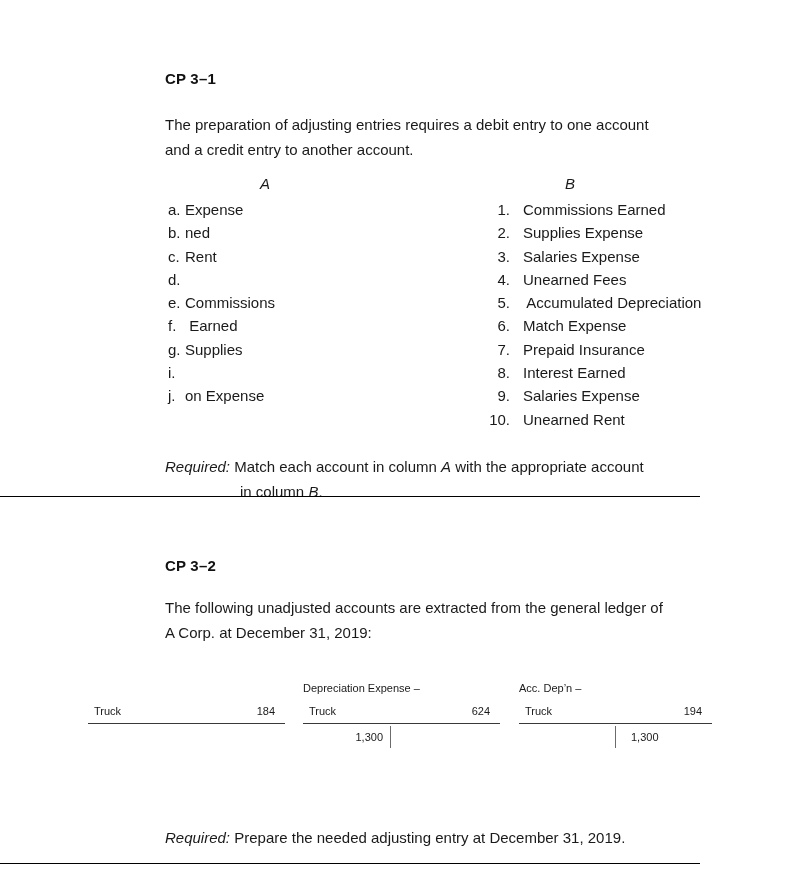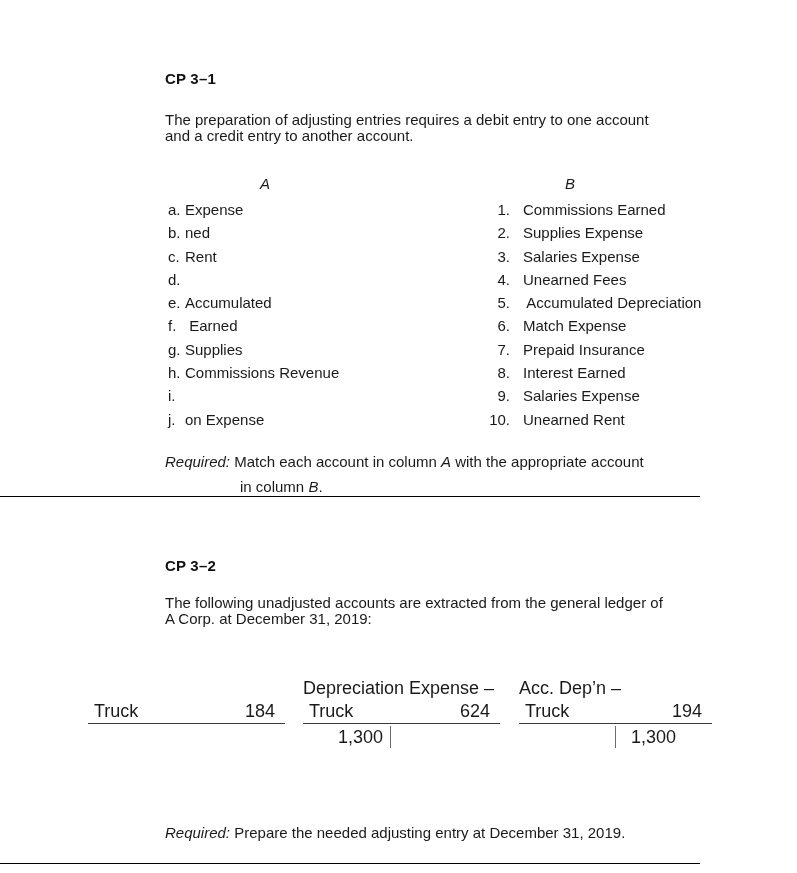--- a/index.html
+++ b/index.html
@@ -27,21 +27,21 @@
     position: absolute;
     font-size: 15px;
     font-weight: bold;
     letter-spacing: 0.2px;
     color: #111111;
     white-space: nowrap;
   }
   .para {
     position: absolute;
     font-size: 15px;
-    line-height: 16px;
+    line-height: 25px;
     color: #1a1a1a;
   }
   .italic { font-style: italic; }
 
   
   .col-head {
     position: absolute;
     font-size: 15px;
     font-style: italic;
     color: #1a1a1a;
@@ -74,21 +74,21 @@
     position: absolute;
     left: 0;
     width: 700px;
     height: 0;
     border-top: 1.6px solid #000000;
   }
 
   
   .taccount {
     position: absolute;
-    font-size: 18px;
+    font-size: 11px;
     color: #1a1a1a;
   }
   .t-title {
     white-space: nowrap;
     height: 23px;
     line-height: 23px;
   }
   .t-head {
     position: relative;
     height: 23px;
@@ -140,24 +140,23 @@
 
   <div class="col-head" style="left:260px; top:148px;">A</div>
 
   <div class="col-head" style="left:565px; top:148px;">B</div>
 
   <ul class="list list-a" style="left:168px; top:171px;">
     <li><span class="marker">a.</span><span>Expense</span></li>
     <li><span class="marker">b.</span><span>ned</span></li>
     <li><span class="marker">c.</span><span>Rent</span></li>
     <li><span class="marker">d.</span><span></span></li>
-    <li><span class="marker">e.</span><span>Accumulated</span></li>
+    <li><span class="marker">e.</span><span>Commissions</span></li>
     <li><span class="marker">f.</span><span> Earned</span></li>
     <li><span class="marker">g.</span><span>Supplies</span></li>
-    <li><span class="marker">h.</span><span>Commissions Revenue</span></li>
     <li><span class="marker">i.</span><span></span></li>
     <li><span class="marker">j.</span><span>on Expense</span></li>
   </ul>
 
   <ul class="list list-b" style="left:472px; top:171px;">
     <li><span class="marker">1.</span><span>Commissions Earned</span></li>
     <li><span class="marker">2.</span><span>Supplies Expense</span></li>
     <li><span class="marker">3.</span><span>Salaries Expense</span></li>
     <li><span class="marker">4.</span><span>Unearned Fees</span></li>
     <li><span class="marker">5.</span><span> Accumulated Depreciation</span></li>

